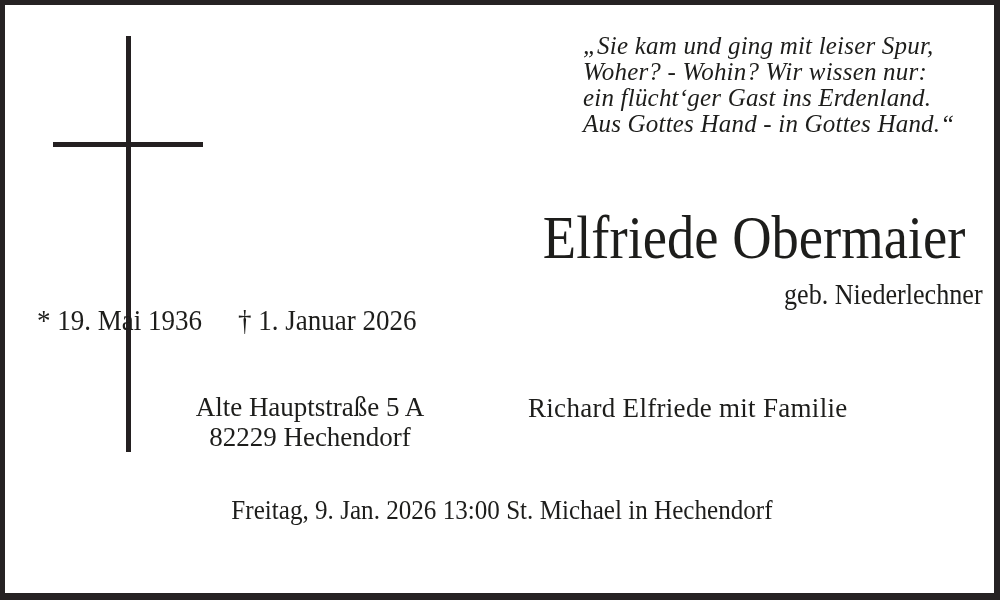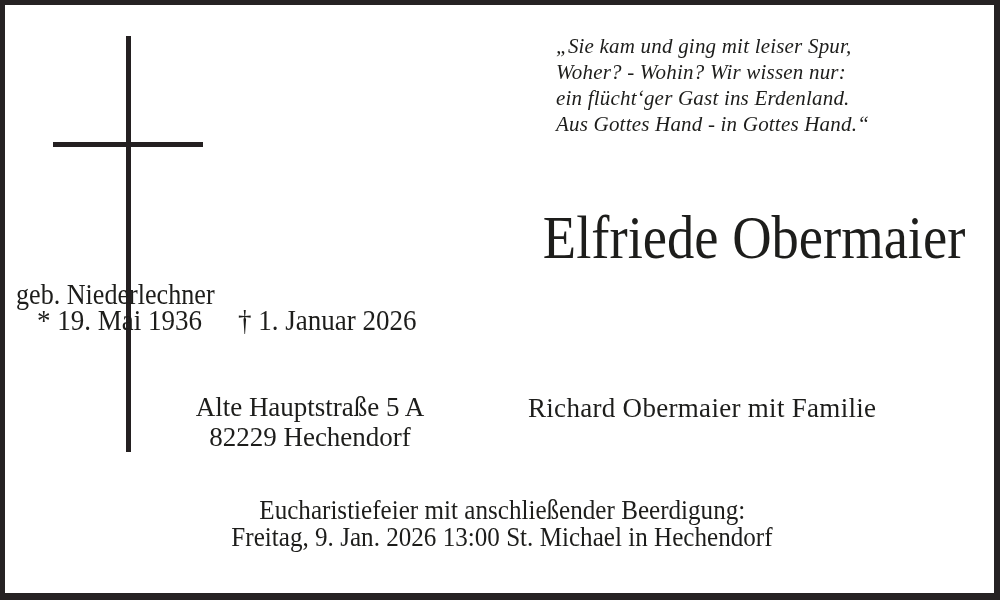--- a/index.html
+++ b/index.html
@@ -38,24 +38,24 @@
     position: absolute;
     left: 48px;
     top: 137px;
     width: 150px;
     height: 5px;
     background: #242021;
   }
   
   .verse {
     position: absolute;
-    left: 551px;
+    left: 578px;
     top: 28px;
     font-style: italic;
-    font-size: 21px;
+    font-size: 25px;
     line-height: 26px;
     letter-spacing: 0.2px;
     white-space: nowrap;
   }
   
   .name-line {
     position: absolute;
     left: 6px;
     right: 0;
     top: 197px;
@@ -66,21 +66,21 @@
   }
   .name-line .cx {
     display: inline-block;
     transform: scaleX(0.88);
   }
   .maiden-line {
     position: absolute;
     left: 0;
     right: 0;
     top: 274px;
-    text-align: left;
+    text-align: right;
     font-size: 29px;
     line-height: 30px;
     white-space: nowrap;
   }
   .maiden-line .cx {
     display: inline-block;
     transform: scaleX(0.90);
   }
   .dates-line {
     position: absolute;
@@ -165,22 +165,21 @@
     <div class="dates-line">
       <span class="cx"><span class="birth-date">* 19. Mai 1936</span><span class="death-date">† 1. Januar 2026</span></span>
     </div>
 
     <div class="address">
       <div>Alte Hauptstraße 5 A</div>
       <div>82229 Hechendorf</div>
     </div>
 
     <div class="mourners">
-      <div>Richard Obermaier mit Familie</div>
+      <div>Richard Elfriede mit Familie</div>
     </div>
 
     <div class="service">
-      <div><span class="cx">Eucharistiefeier mit anschließender Beerdigung:</span></div>
       <div><span class="cx">Freitag, 9. Jan. 2026 13:00 St. Michael in Hechendorf</span></div>
     </div>
 
   </div>
 </div>
 
 </body></html>

